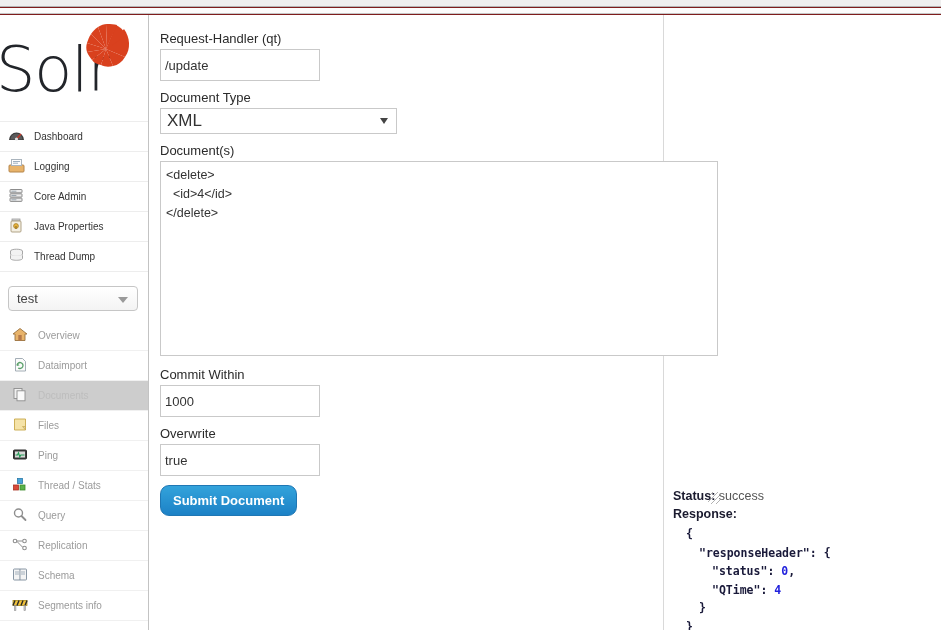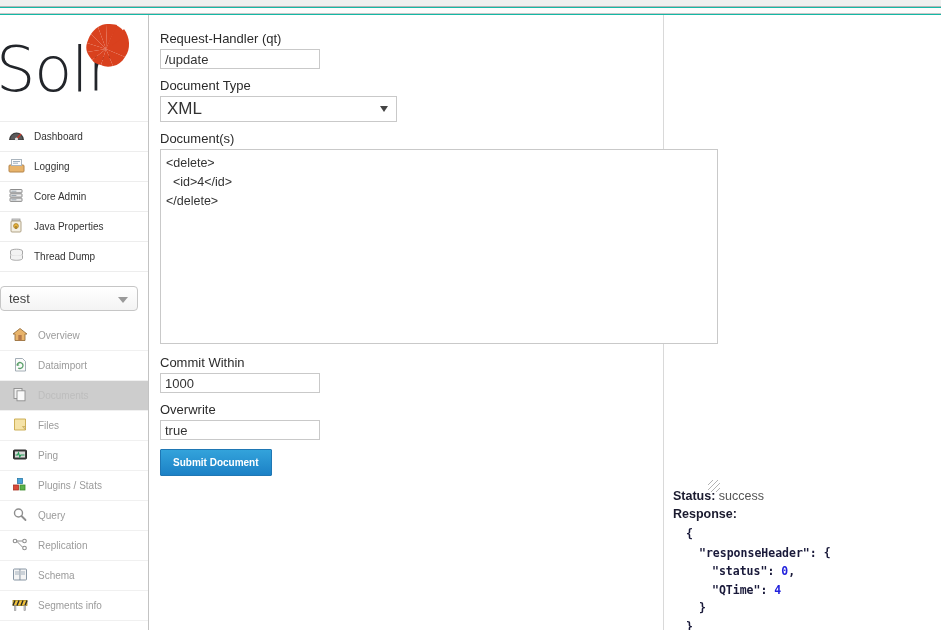--- a/index.html
+++ b/index.html
@@ -2,21 +2,21 @@
 <html><head>
 <meta charset="utf-8">
 <style>
   * { box-sizing: border-box; margin: 0; padding: 0; }
   html, body {
     width: 941px; height: 630px;
     background: #ffffff;
     font-family: "Liberation Sans", sans-serif;
     overflow: hidden;
   }
-  #app { position: relative; width: 941px; height: 630px; background: #14b8a6; }
+  #app { position: relative; width: 941px; height: 630px; background: #7f1d1d; }
 
   
   .top-strip {
     position: absolute; left: 0; top: 0; width: 941px; height: 7px;
     background: #efefef; border-bottom: 1px solid #b4b4b4;
   }
   .top-strip-2 {
     position: absolute; left: 0; top: 8px; width: 941px; height: 6px;
     background: #fcfcfc; border-bottom: 1px solid #c6c6c6;
   }
@@ -38,21 +38,21 @@
 
   .nav-top { border-top: 1px solid #ededed; }
   .nav-item {
     display: flex; align-items: center; height: 30px;
     border-bottom: 1px solid #ededed; padding-left: 8px;
     font-size: 10px; color: #333; cursor: pointer;
   }
   .nav-item .ico { width: 24px; height: 18px; flex: 0 0 24px; position: relative; }
   .nav-item .lbl { padding-left: 2px; }
 
-  .core-select-wrap { padding: 14px 10px 10px 0; }
+  .core-select-wrap { padding: 14px 10px 10px 8px; }
   .core-select {
     position: relative; height: 25px; border: 1px solid #c6c6c6; border-radius: 4px;
     background: linear-gradient(#ffffff, #f4f4f4);
     font-size: 13px; color: #444; line-height: 23px; padding-left: 8px;
     cursor: pointer;
   }
   .core-select .caret {
     position: absolute; right: 9px; top: 10px;
     width: 0; height: 0; border-left: 5px solid transparent;
     border-right: 5px solid transparent; border-top: 6px solid #9a9a9a;
@@ -63,21 +63,21 @@
 
   
   .content {
     position: absolute; left: 148px; top: 15px;
     width: 793px; height: 615px;
     border-left: 1px solid #c3c3c3; background: #fff;
   }
   .form-col { position: absolute; left: 11px; top: 16px; width: 570px; }
   .field-label { font-size: 13px; color: #2b2b2b; margin-bottom: 3px; }
   .txt-input {
-    width: 160px; height: 20px; border: 1px solid #c9c9c9; background: #fff;
+    width: 160px; height: 32px; border: 1px solid #c9c9c9; background: #fff;
     font-size: 13px; color: #333; padding: 0 4px; font-family: "Liberation Sans", sans-serif;
     margin-bottom: 9px; display: block;
   }
   .sel-input {
     width: 237px; height: 26px; border: 1px solid #c9c9c9; background: #fff;
     font-size: 17px; color: #333; padding: 0 6px; line-height: 24px;
     margin-bottom: 9px; position: relative; cursor: pointer;
   }
   .sel-input .caret2 {
     position: absolute; right: 8px; top: 9px; width: 0; height: 0;
@@ -90,23 +90,23 @@
     font-family: "Liberation Sans", sans-serif; line-height: 19px;
     margin-bottom: 11px; display: block; white-space: pre; overflow: hidden;
   }
   .grip {
     position: absolute; left: 548px; top: 331px; width: 12px; height: 12px;
     background:
       linear-gradient(135deg, transparent 45%, #9a9a9a 45%, #9a9a9a 55%, transparent 55%) 0 0/5px 5px repeat;
     opacity: .75; pointer-events: none;
   }
   .submit-btn {
-    display: inline-block; border: 1px solid #1f77b4; border-radius: 1px;
+    display: inline-block; border: 1px solid #1f77b4; border-radius: 9px;
     background: linear-gradient(#33a3db, #1c81c6);
-    color: #fff; font-size: 10px; font-weight: bold;
+    color: #fff; font-size: 13px; font-weight: bold;
     padding: 7px 12px; cursor: pointer;
     font-family: "Liberation Sans", sans-serif;
   }
 
   
   .divider {
     position: absolute; left: 514px; top: 0; width: 1px; height: 615px;
     background: #d9d9d9;
   }
   .resp-panel { position: absolute; left: 524px; top: 474px; width: 265px; }
@@ -281,21 +281,21 @@
       </div>
 
       <div class="nav-item">
         <span class="ico">
           <svg width="16" height="15" viewBox="0 0 16 15">
             <rect x="5.5" y="1.5" width="5" height="5" fill="#4aa3d8" stroke="#2a7aa8" stroke-width="0.8"></rect>
             <rect x="1.5" y="8" width="5" height="5" fill="#d84a3a" stroke="#a83224" stroke-width="0.8"></rect>
             <rect x="8" y="8" width="5" height="5" fill="#5ab24a" stroke="#3a8a2a" stroke-width="0.8"></rect>
           </svg>
         </span>
-        <span class="lbl">Plugins / Stats</span>
+        <span class="lbl">Thread / Stats</span>
       </div>
 
       <div class="nav-item">
         <span class="ico">
           <svg width="16" height="15" viewBox="0 0 16 15">
             <circle cx="6.5" cy="6" r="4" fill="none" stroke="#8e8e8e" stroke-width="1.4"></circle>
             <path d="M9.5 9 L13.5 13" stroke="#8e8e8e" stroke-width="1.8" stroke-linecap="round"></path>
           </svg>
         </span>
         <span class="lbl">Query</span>

